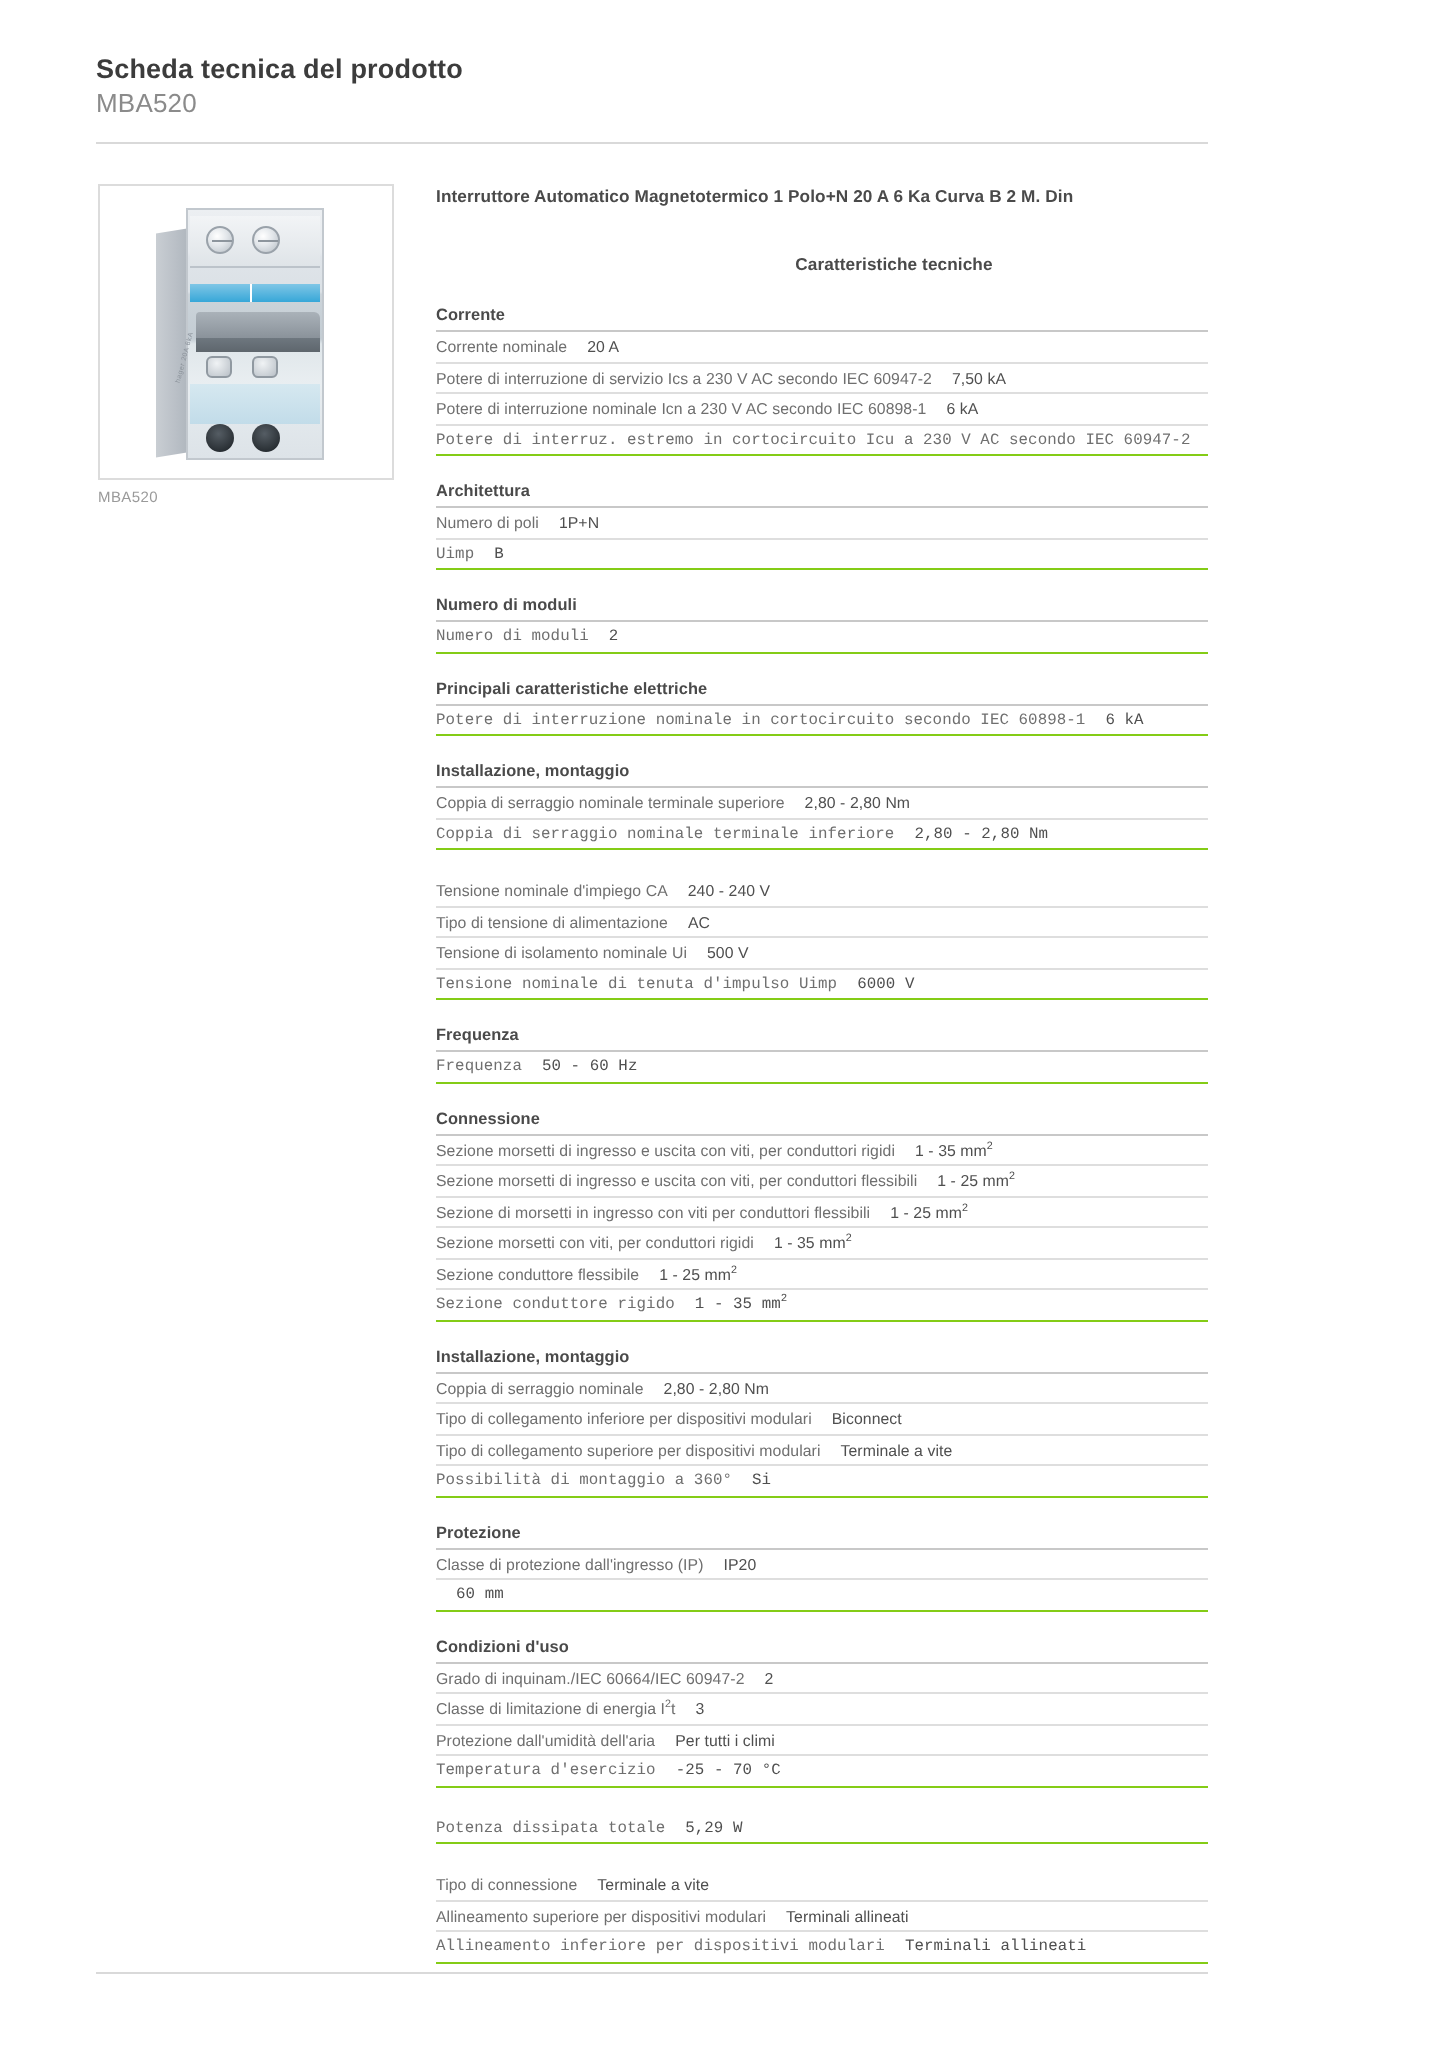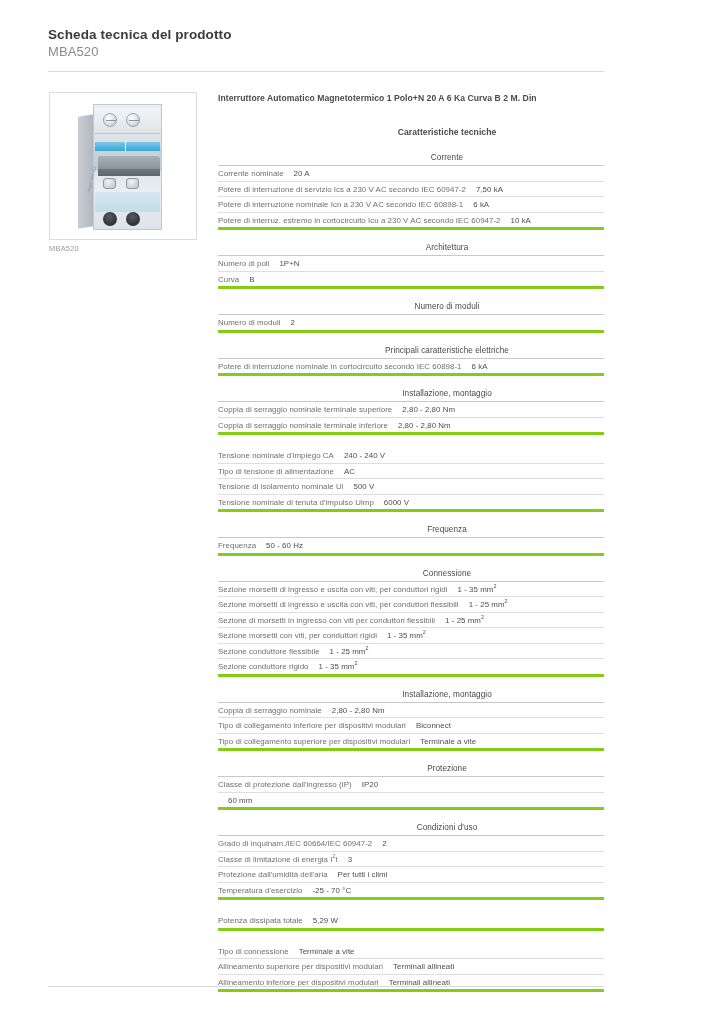--- a/index.html
+++ b/index.html
@@ -195,36 +195,35 @@
     font-size: 8.6px;
     font-weight: bold;
     color: #4a4a4a;
     letter-spacing: .05px;
     margin-bottom: 16px;
     text-align: center;
   }
   .group { margin-bottom: 13px; }
   .group-title {
     font-size: 8.2px;
-    font-weight: normal;
+    font-weight: bold;
     color: #4a4a4a;
     letter-spacing: .05px;
     padding-bottom: 3px;
     border-bottom: 1px solid #c8c8c8;
-    text-align: center;
   }
   .row {
     display: flex;
     justify-content: flex-start;
     align-items: baseline;
     border-bottom: 1px solid #dedede;
     padding: 3px 0 2.5px 0;
     min-height: 15px;
   }
-  .row:last-child { border-bottom: 3px solid #84cc16; }
+  .row:last-child { border-bottom: 1px solid #84cc16; font-family: Liberation Mono, monospace; }
   .row-label {
     font-size: 7.9px;
     color: #6f6f6f;
     letter-spacing: .04px;
     line-height: 9px;
   }
   .row-value {
     font-size: 7.9px;
     color: #4f4f4f;
     letter-spacing: .04px;
@@ -328,21 +327,21 @@
             <div class="row-value">10 kA</div>
           </div>
         </div>
         <div class="group">
           <div class="group-title">Architettura</div>
           <div class="row">
             <div class="row-label">Numero di poli</div>
             <div class="row-value">1P+N</div>
           </div>
           <div class="row">
-            <div class="row-label">Curva</div>
+            <div class="row-label">Uimp</div>
             <div class="row-value">B</div>
           </div>
         </div>
         <div class="group">
           <div class="group-title">Numero di moduli</div>
           <div class="row">
             <div class="row-label">Numero di moduli</div>
             <div class="row-value">2</div>
           </div>
         </div>
@@ -422,20 +421,24 @@
             <div class="row-label">Coppia di serraggio nominale</div>
             <div class="row-value">2,80 - 2,80 Nm</div>
           </div>
           <div class="row">
             <div class="row-label">Tipo di collegamento inferiore per dispositivi modulari</div>
             <div class="row-value">Biconnect</div>
           </div>
           <div class="row">
             <div class="row-label">Tipo di collegamento superiore per dispositivi modulari</div>
             <div class="row-value">Terminale a vite</div>
+          </div>
+          <div class="row">
+            <div class="row-label">Possibilità di montaggio a 360°</div>
+            <div class="row-value">Si</div>
           </div>
         </div>
         <div class="group">
           <div class="group-title">Protezione</div>
           <div class="row">
             <div class="row-label">Classe di protezione dall'ingresso (IP)</div>
             <div class="row-value">IP20</div>
           </div>
           <div class="row">
             <div class="row-label"></div>

